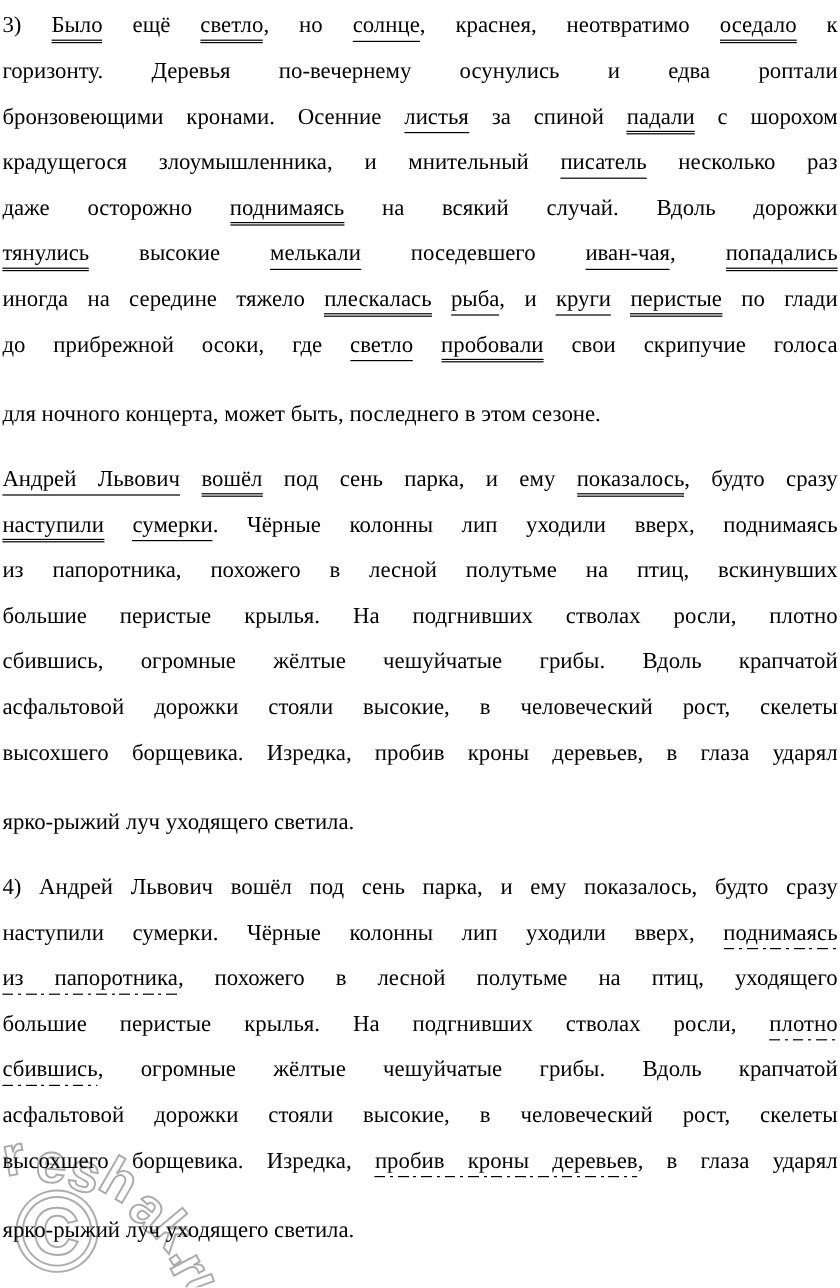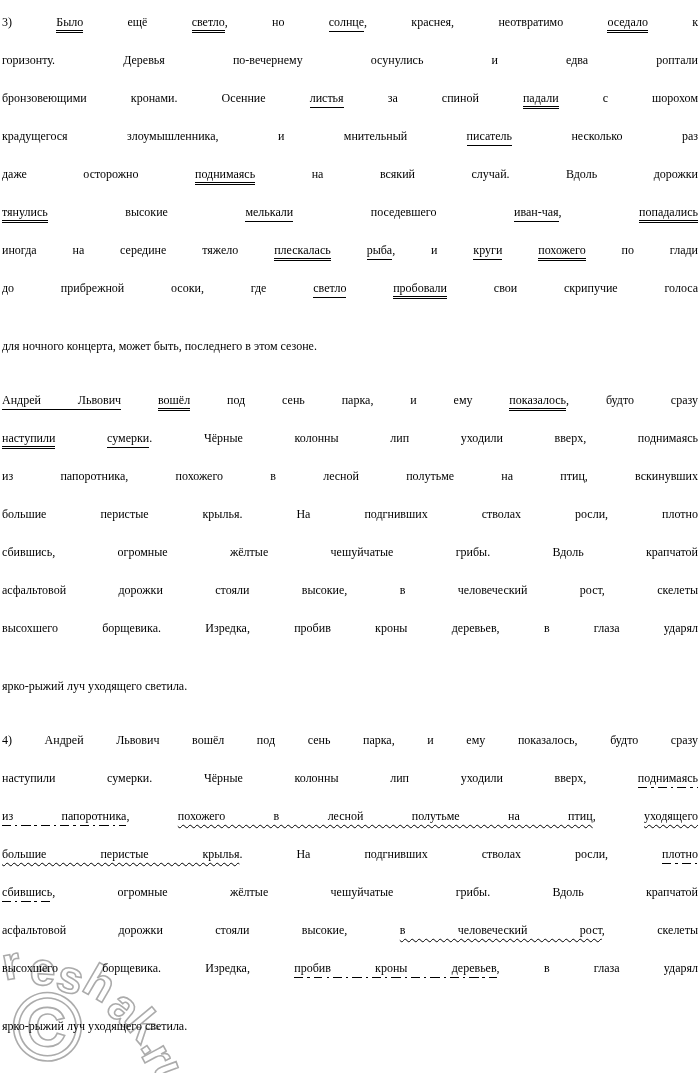--- a/index.html
+++ b/index.html
@@ -13,21 +13,21 @@
     color: #000000;
   }
   .doc {
     position: absolute;
     left: 0; top: 0; right: 0; bottom: 0;
     padding: 3px 2px 0 2px;
     z-index: 2;
   }
   .para { margin: 0 0 16px 0; }
   .line {
-    font-size: 12px;
+    font-size: 19px;
     line-height: 38px;
     height: 38px;
     text-align: justify;
     text-align-last: justify;
     white-space: normal;
     overflow: visible;
   }
   .line.last { text-align-last: left; margin-top: 20px; }
   .seg { }
   
@@ -35,21 +35,20 @@
     border-bottom: 1.5px solid #000;
     padding-bottom: 2px;
   }
   
   .u-predicate {
     border-bottom: 3.5px double #000;
     padding-bottom: 1px;
   }
   
   .u-attribute {
-    text-decoration: underline;
     text-decoration-style: wavy;
     text-decoration-thickness: 1px;
     text-underline-offset: 4px;
     text-decoration-color: #000;
   }
   
   .u-adverbial {
     background-image: repeating-linear-gradient(to right,
       #000 0px, #000 9px,
       transparent 9px, transparent 13px,
@@ -93,21 +92,21 @@
       <span class="wm-letter" style="left: 12px; top: 972px; font-size: 96px; transform: rotate(0deg);">©</span>
     </div>
   <div class="doc">
       <div class="para">
         <div class="line"><span class="seg">3) </span><span class="seg u-predicate">Было</span><span class="seg"> ещё </span><span class="seg u-predicate">светло</span><span class="seg">, но </span><span class="seg u-subject">солнце</span><span class="seg">, краснея, неотвратимо </span><span class="seg u-predicate">оседало</span><span class="seg"> к</span></div>
         <div class="line"><span class="seg">горизонту. Деревья по-вечернему осунулись и едва роптали</span></div>
         <div class="line"><span class="seg">бронзовеющими кронами. Осенние </span><span class="seg u-subject">листья</span><span class="seg"> за спиной </span><span class="seg u-predicate">падали</span><span class="seg"> с шорохом</span></div>
         <div class="line"><span class="seg">крадущегося злоумышленника, и мнительный </span><span class="seg u-subject">писатель</span><span class="seg"> несколько раз</span></div>
         <div class="line"><span class="seg">даже осторожно </span><span class="seg u-predicate">поднимаясь</span><span class="seg"> на всякий случай. Вдоль дорожки</span></div>
         <div class="line"><span class="seg u-predicate">тянулись</span><span class="seg"> высокие </span><span class="seg u-subject">мелькали</span><span class="seg"> поседевшего </span><span class="seg u-subject">иван-чая</span><span class="seg">, </span><span class="seg u-predicate">попадались</span></div>
-        <div class="line"><span class="seg">иногда на середине тяжело </span><span class="seg u-predicate">плескалась</span><span class="seg"> </span><span class="seg u-subject">рыба</span><span class="seg">, и </span><span class="seg u-subject">круги</span><span class="seg"> </span><span class="seg u-predicate">похожего</span><span class="seg"> по глади</span></div>
+        <div class="line"><span class="seg">иногда на середине тяжело </span><span class="seg u-predicate">плескалась</span><span class="seg"> </span><span class="seg u-subject">рыба</span><span class="seg">, и </span><span class="seg u-subject">круги</span><span class="seg"> </span><span class="seg u-predicate">перистые</span><span class="seg"> по глади</span></div>
         <div class="line"><span class="seg">до прибрежной осоки, где </span><span class="seg u-subject">светло</span><span class="seg"> </span><span class="seg u-predicate">пробовали</span><span class="seg"> свои скрипучие голоса</span></div>
         <div class="line last"><span class="seg">для ночного концерта, может быть, последнего в этом сезоне.</span></div>
       </div>
       <div class="para">
         <div class="line"><span class="seg u-subject">Андрей Львович</span><span class="seg"> </span><span class="seg u-predicate">вошёл</span><span class="seg"> под сень парка, и ему </span><span class="seg u-predicate">показалось</span><span class="seg">, будто сразу</span></div>
         <div class="line"><span class="seg u-predicate">наступили</span><span class="seg"> </span><span class="seg u-subject">сумерки</span><span class="seg">. Чёрные колонны лип уходили вверх, поднимаясь</span></div>
         <div class="line"><span class="seg">из папоротника, похожего в лесной полутьме на птиц, вскинувших</span></div>
         <div class="line"><span class="seg">большие перистые крылья. На подгнивших стволах росли, плотно</span></div>
         <div class="line"><span class="seg">сбившись, огромные жёлтые чешуйчатые грибы. Вдоль крапчатой</span></div>
         <div class="line"><span class="seg">асфальтовой дорожки стояли высокие, в человеческий рост, скелеты</span></div>

